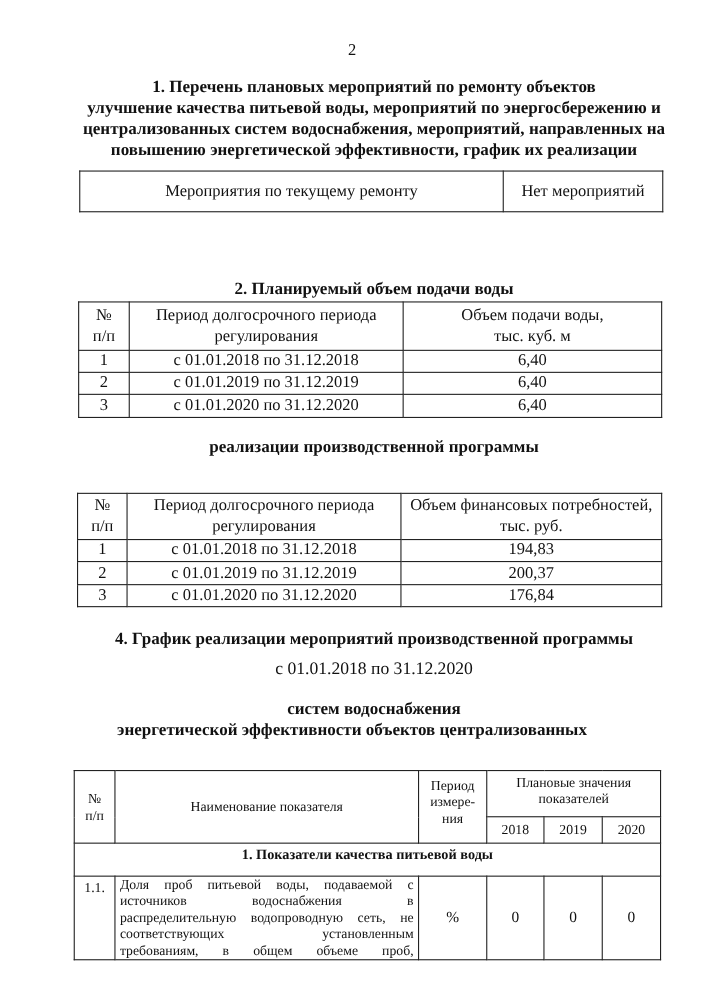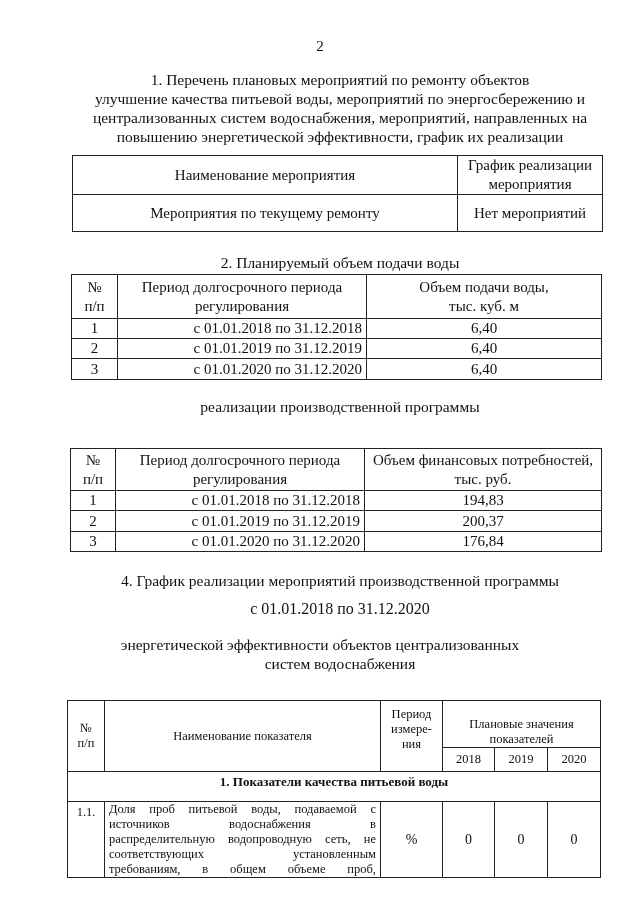--- a/index.html
+++ b/index.html
@@ -14,21 +14,21 @@
       overflow: hidden;
       font-family: "Liberation Serif", "DejaVu Serif", serif;
       color: #111111;
     }
     .abs { position: absolute; }
     .page-num {
       left: 0; width: 640px; top: 38px;
       text-align: center; font-size: 15px;
     }
     .heading {
-      font-weight: normal;
+      font-weight: bold;
       text-align: center;
       font-size: 15.5px;
       line-height: 19px;
     }
     .subline {
       text-align: center;
       font-size: 16px;
     }
     table.doc {
       position: absolute;
@@ -36,21 +36,21 @@
       font-size: 15px;
       table-layout: fixed;
     }
     table.doc td {
       border: 1px solid #222;
       padding: 0 4px;
       vertical-align: middle;
       line-height: 19px;
     }
     .c { text-align: center; }
-    .l { text-align: right; }
+    .l { text-align: center; }
     table.t5 { font-size: 12.5px; }
     table.t5 td { line-height: 15px; }
     .just {
       text-align: justify;
       text-align-last: justify;
       line-height: 13.5px;
       font-size: 12.5px;
       padding: 3px 4px 0 4px;
     }
     .just-line { display: block; text-align: justify; text-align-last: justify; }
@@ -67,27 +67,20 @@
   <div>централизованных систем водоснабжения, мероприятий, направленных на</div>
   <div>повышению энергетической эффективности, график их реализации</div>
 </div>
 
 <table class="doc" style="left:72px; top:155px; width:530px;">
   <colgroup>
       <col style="width:385px">
       <col style="width:145px">
     </colgroup>
   <tbody>
-      <tr style="height:37px;">
-    <td class="c">Наименование мероприятия</td>
-    <td class="c">
-      <div>График реализации</div>
-      <div>мероприятия</div>
-    </td>
-  </tr>
   <tr style="height:37px;">
     <td class="c">Мероприятия по текущему ремонту</td>
     <td class="c">Нет мероприятий</td>
   </tr>
 </tbody>
   </table>
 
 <div class="abs heading" style="left:60px; width:560px; top:253px;">2. Планируемый объем подачи воды</div>
 
 <table class="doc" style="left:71px; top:274px; width:530px;">
@@ -169,22 +162,22 @@
     <td class="l">с 01.01.2020 по 31.12.2020</td>
     <td class="c">176,84</td>
   </tr>
 </tbody>
   </table>
 
 <div class="abs heading" style="left:60px; width:560px; top:571px;">4. График реализации мероприятий производственной программы</div>
 <div class="abs subline" style="left:60px; width:560px; top:600px;">с 01.01.2018 по 31.12.2020</div>
 
 <div class="abs heading" style="left:60px; width:560px; top:635px;">
+  <div>систем водоснабжения</div>
   <div style="margin-left:-40px;">энергетической эффективности объектов централизованных</div>
-  <div>систем водоснабжения</div>
 </div>
 
 <table class="doc t5" style="left:67px; top:700px; width:533px;">
   <colgroup>
     <col style="width:37px">
     <col style="width:276px">
     <col style="width:62px">
     <col style="width:52px">
     <col style="width:53px">
     <col style="width:53px">
@@ -194,21 +187,21 @@
     <td class="c" rowspan="2">
       <div>№</div>
       <div>п/п</div>
     </td>
     <td class="c" rowspan="2">Наименование показателя</td>
     <td class="c" rowspan="2" style="vertical-align:top; padding-top:6px;">
       <div>Период</div>
       <div>измере-</div>
       <div>ния</div>
     </td>
-    <td class="c" colspan="3" style="vertical-align:top; padding-top:16px;">
+    <td class="c" colspan="3" style="vertical-align:top; padding-top:3px;">
       <div>Плановые значения</div>
       <div>показателей</div>
     </td>
   </tr>
   <tr style="height:24px;">
     <td class="c">2018</td>
     <td class="c">2019</td>
     <td class="c">2020</td>
   </tr>
   <tr class="sect-row" style="height:30px;">

